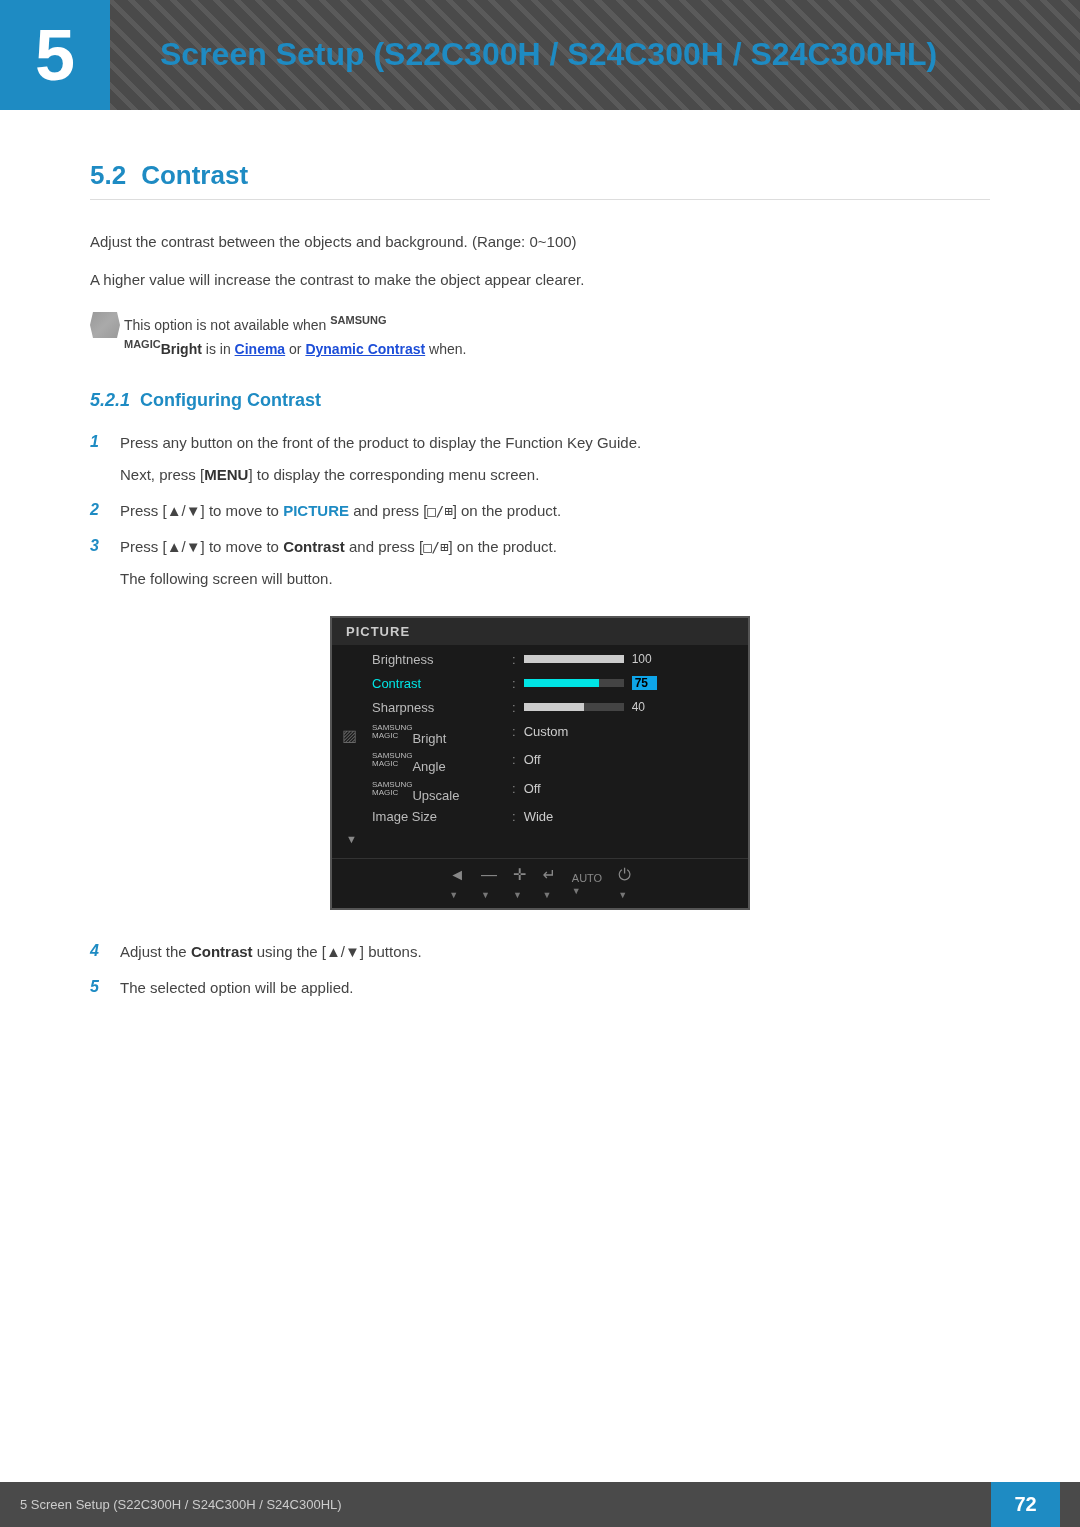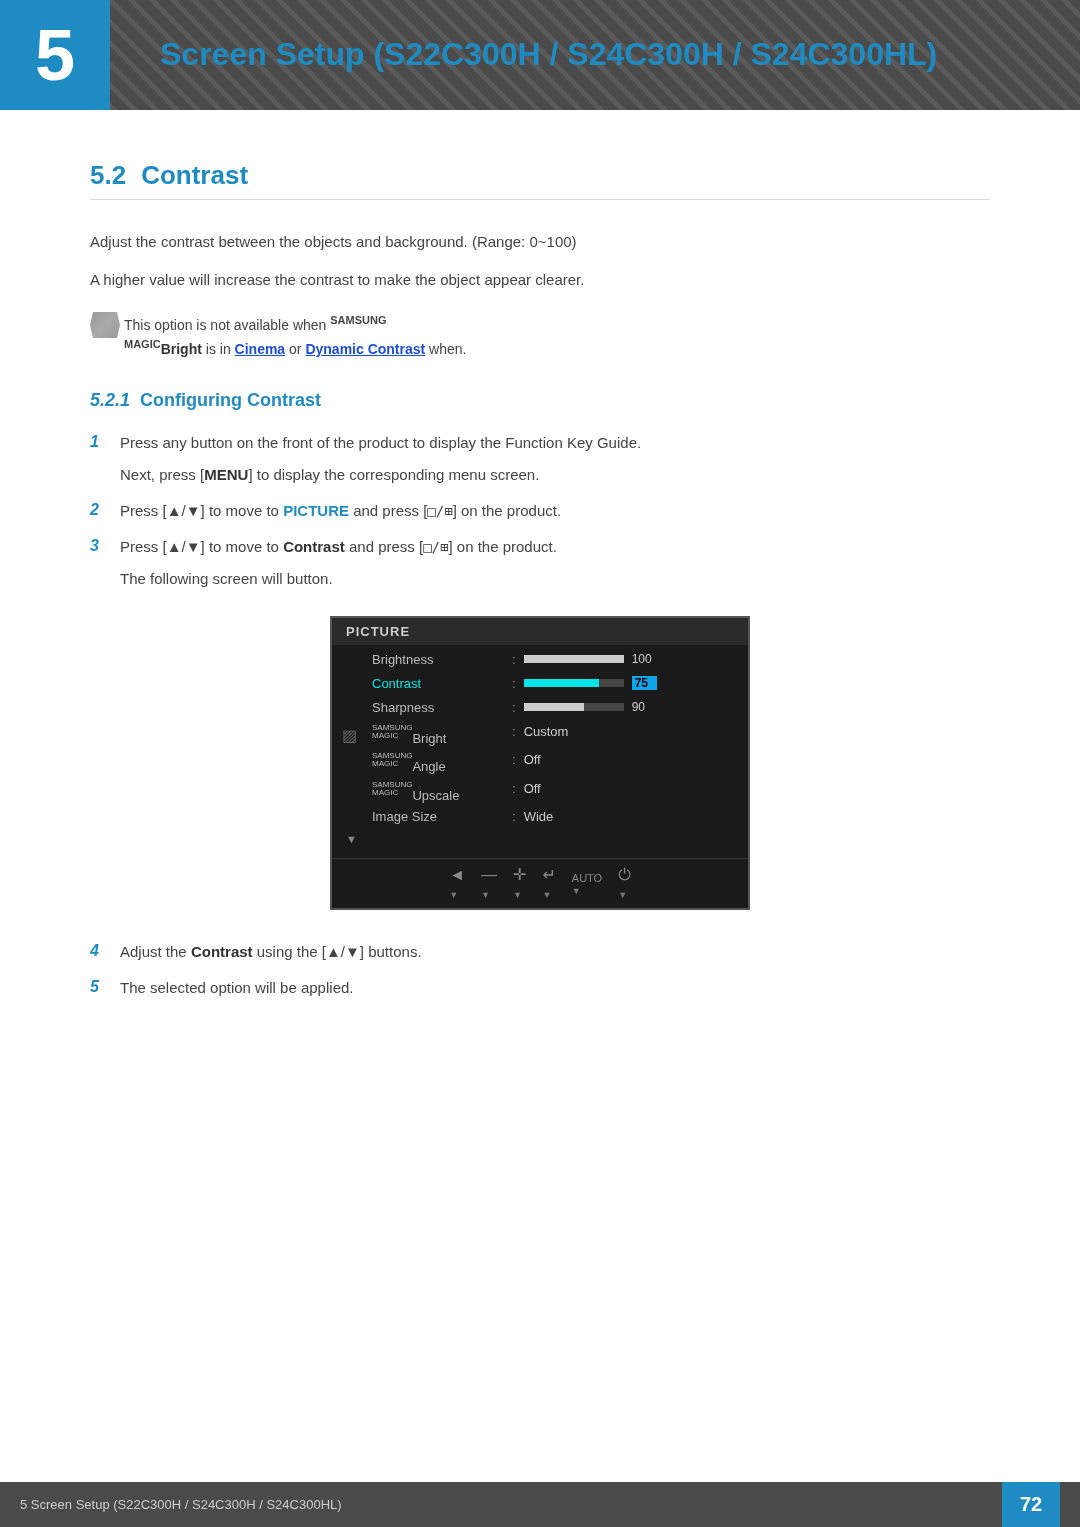--- a/index.html
+++ b/index.html
@@ -310,21 +310,21 @@
     .footer-text {
       font-size: 13px;
       color: #ccc;
     }
 
     .footer-page-number {
       background: #1e8bc3;
       color: white;
       font-size: 20px;
       font-weight: bold;
-      width: 58px;
+      width: 69px;
       height: 45px;
       display: flex;
       align-items: center;
       justify-content: center;
     }
 
     
     .chapter-header-bg {
       background: repeating-linear-gradient(
         45deg,
@@ -424,21 +424,21 @@
           </div>
         </div>
 
         <div class="menu-row">
           <span class="menu-label">Sharpness</span>
           <span class="menu-separator">:</span>
           <div class="progress-container">
             <div class="progress-bar-bg">
               <div class="progress-bar-fill" style="width:60%"></div>
             </div>
-            <span class="progress-number">90</span>
+            <span class="progress-number">40</span>
           </div>
         </div>
 
         <div class="menu-row" style="position:relative;">
           <div class="menu-icon-area">▨</div>
           <span class="menu-label">
             <span style="font-size:8px; vertical-align:super; line-height:1; display:inline-block;">SAMSUNG<br>MAGIC</span>Bright
           </span>
           <span class="menu-separator">:</span>
           <span class="menu-value">Custom</span>

